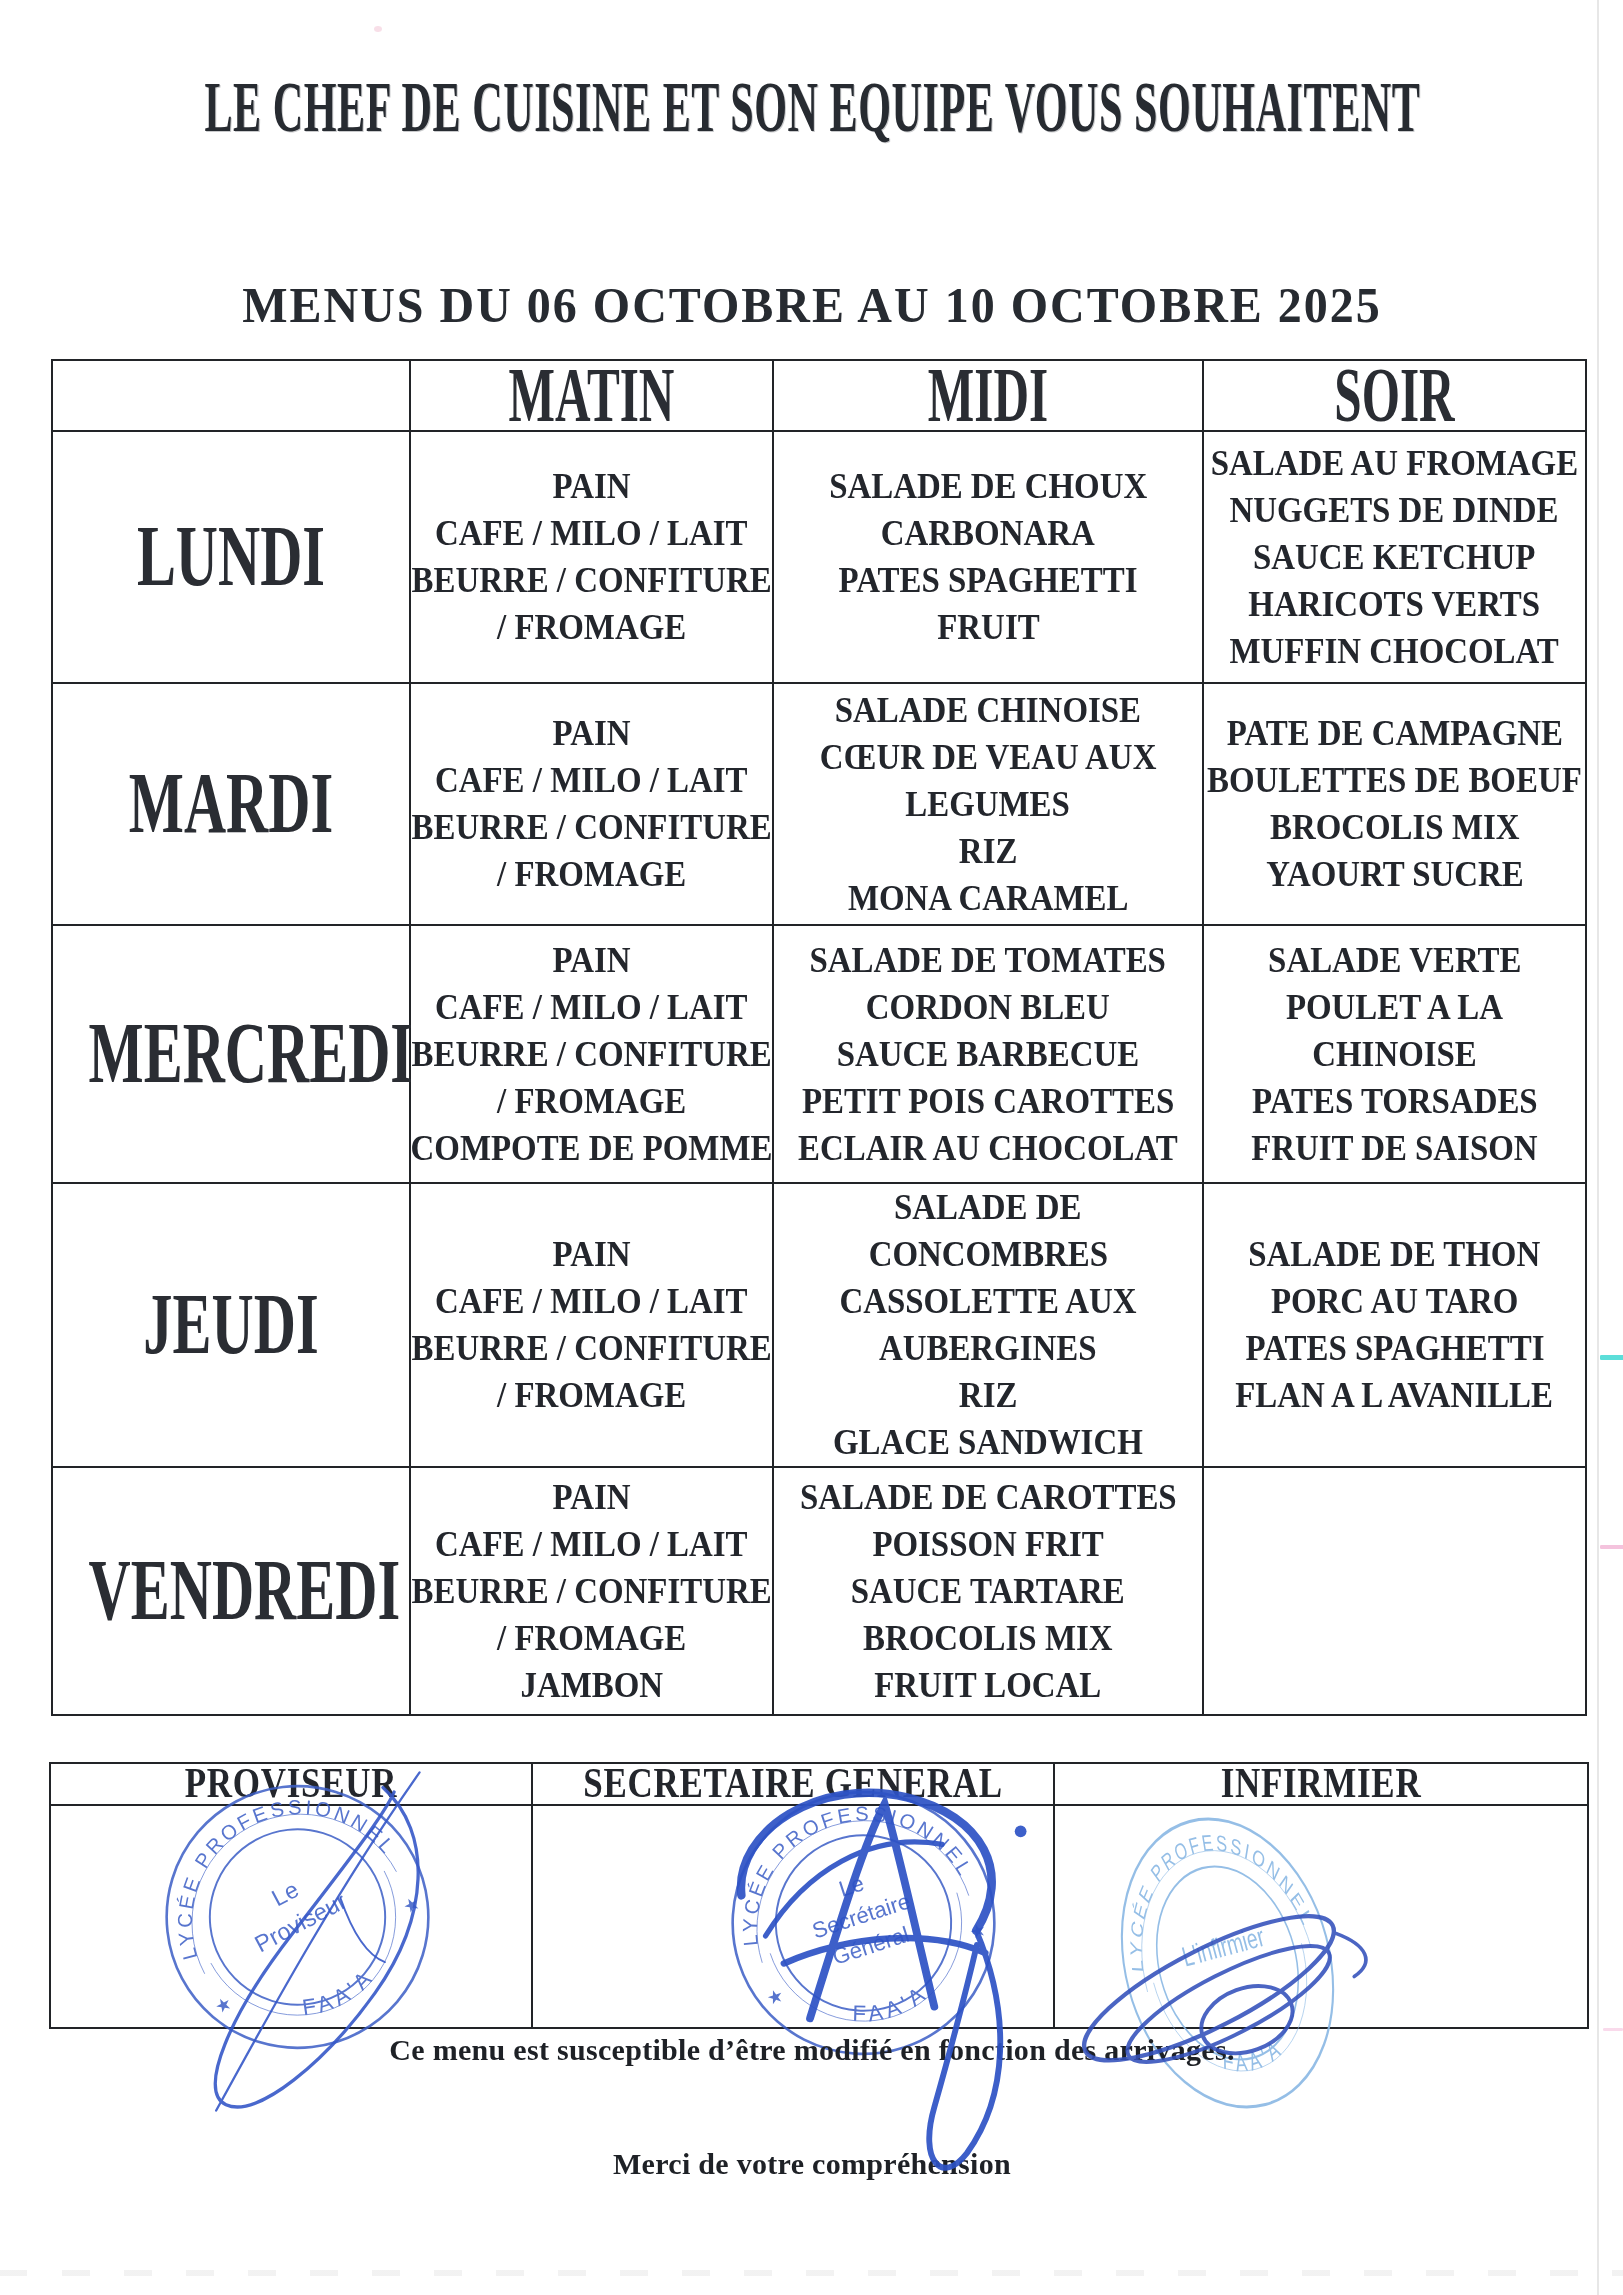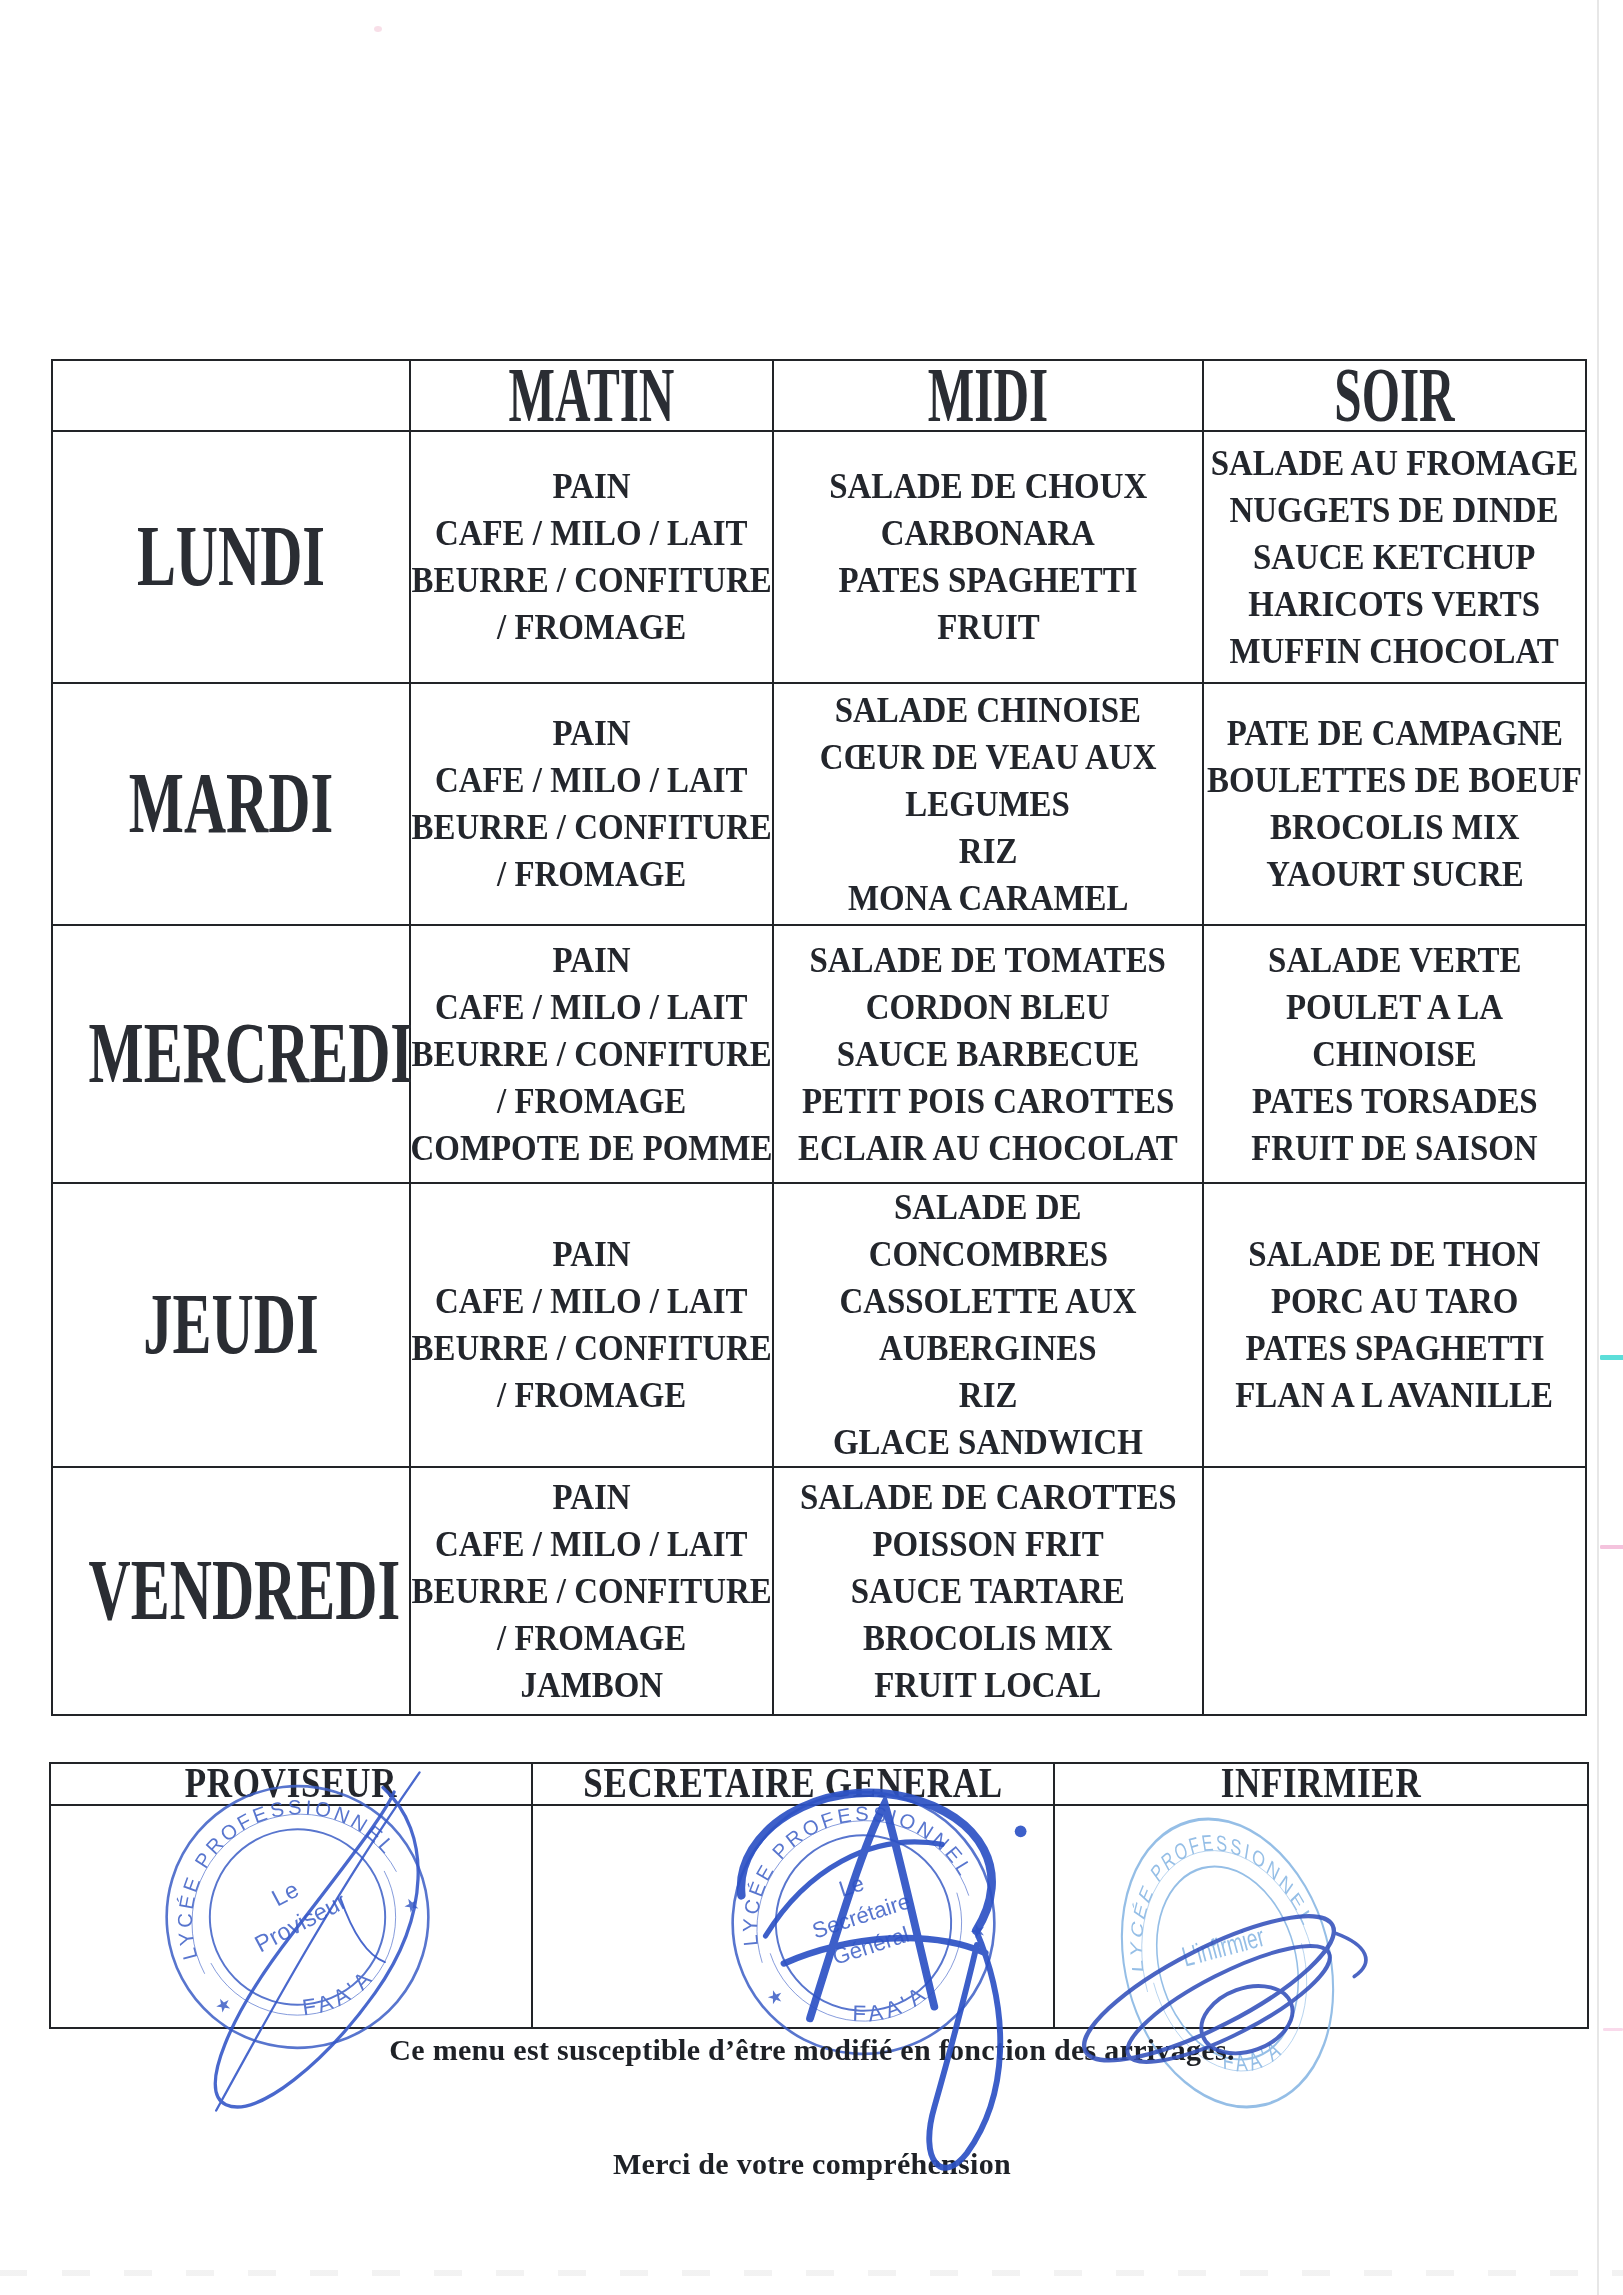--- a/index.html
+++ b/index.html
@@ -54,20 +54,26 @@
   .dot-pink{position:absolute;left:374px;top:26px;width:7.9px;height:5.9px;border-radius:50%;
             background:#f4c9d8;opacity:.6;}
   .scan-band{position:absolute;left:0;top:2270px;width:100%;height:5.9px;opacity:.5;
       background:repeating-linear-gradient(90deg,#e6e6e6 0 27.5px,transparent 27.5px 62px);}
 </style>
 </head>
 <body>
 
 <div id="page">
 
+  <div class="title-wrap" style="top:65px;">
+    <span class="deco t1">LE CHEF DE CUISINE ET SON EQUIPE VOUS SOUHAITENT</span>
+  </div>
+  <div class="title-wrap" style="top:276px;">
+    <span class="deco t3">MENUS DU 06 OCTOBRE AU 10 OCTOBRE 2025</span>
+  </div>
 
   <table class="menu">
     <colgroup>
         <col style="width:358px">
         <col style="width:363px">
         <col style="width:430px">
         <col style="width:383px">
       </colgroup>
     <tbody>
         <tr style="height:62px">

